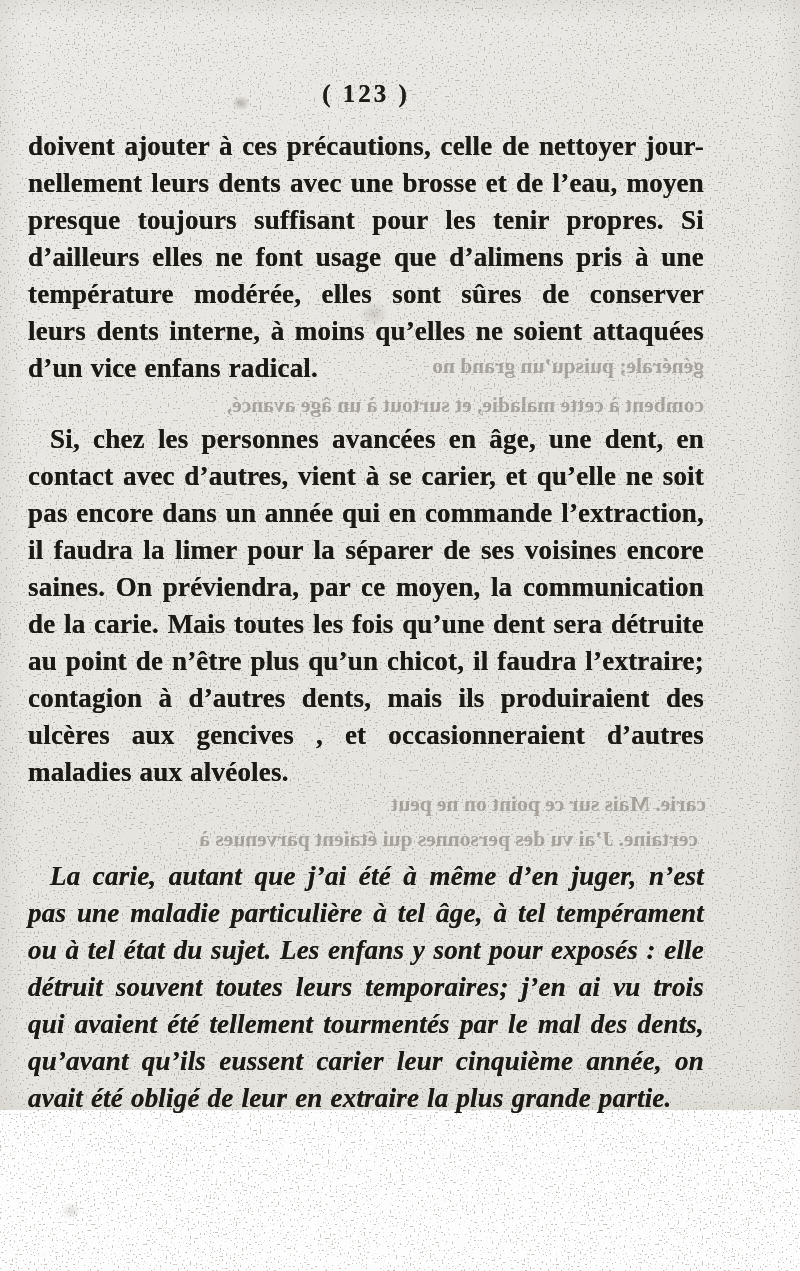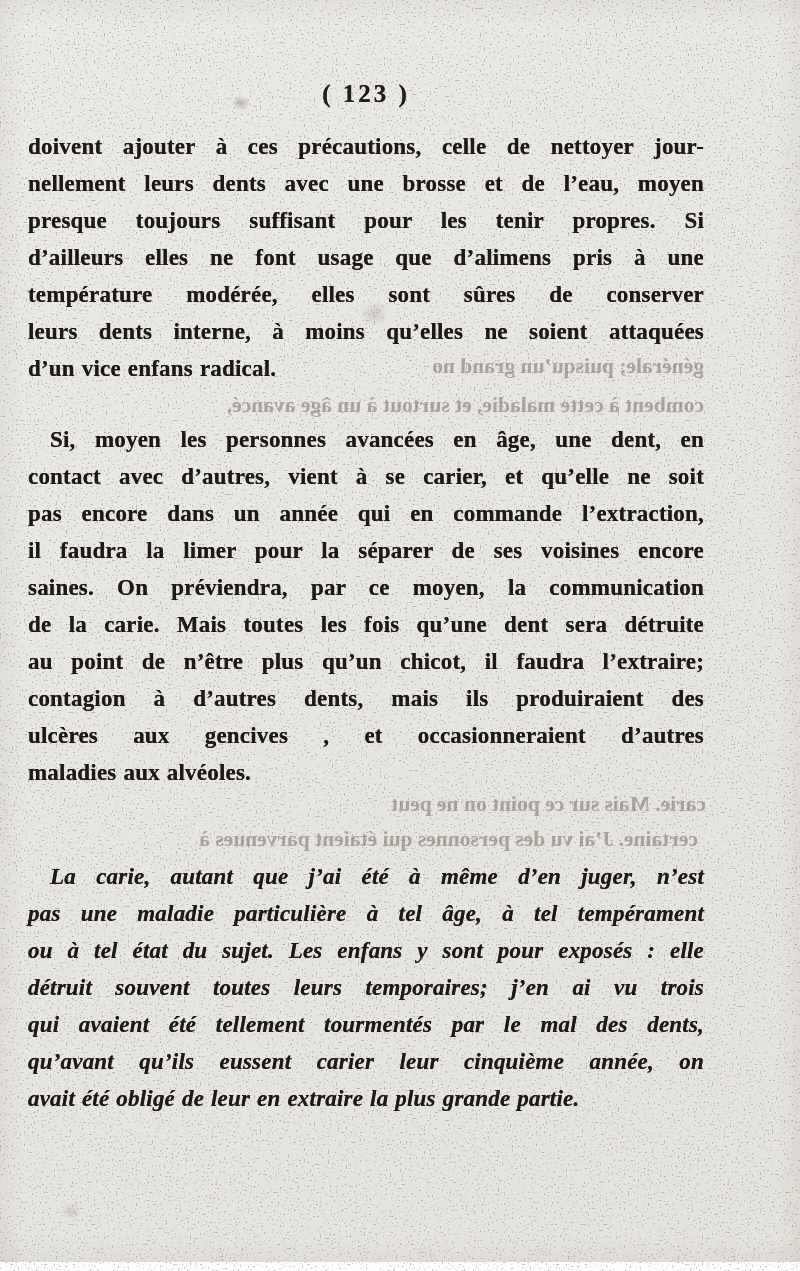--- a/index.html
+++ b/index.html
@@ -8,21 +8,21 @@
   }
   body {
     width: 800px;
     height: 1271px;
     overflow: hidden;
     font-family: "Liberation Serif", serif;
   }
   .page {
     position: relative;
     width: 800px;
-    height: 1262px;
+    height: 1110px;
     background: linear-gradient(145deg, #edebe7 0%, #e9e7e2 45%, #e5e3dd 100%);
     color: #1d1a15;
   }
   .noise-svg {
     position: absolute;
     left: 0; top: 0;
     width: 800px; height: 1271px;
     pointer-events: none;
   }
   .page-number {
@@ -34,21 +34,21 @@
     font-size: 25px;
     font-weight: bold;
     letter-spacing: 3px;
     color: #211d17;
     text-shadow: 0 0 0.6px rgba(25,22,16,0.85);
   }
   .paragraph {
     position: absolute;
     left: 28px;
     width: 676px;
-    font-size: 23px;
+    font-size: 27px;
     font-weight: bold;
     line-height: 37px;
     letter-spacing: 0.2px;
     word-spacing: 1px;
     color: #1d1a15;
     text-shadow: 0 0 0.6px rgba(25,22,16,0.8);
   }
   .para-0 { top: 128px; }
   .para-1 { top: 421px; }
   .para-2 { top: 858px; font-style: italic; }
@@ -144,21 +144,21 @@
       <div class="line">d’ailleurs elles ne font usage que d’alimens pris à une</div>
       <div class="line">température modérée, elles sont sûres de conserver</div>
       <div class="line">leurs dents interne, à moins qu’elles ne soient attaquées</div>
       <div class="line last">d’un vice enfans radical.</div>
     </div>
 
   <div class="bleed bleed-0">générale; puisqu’un grand no</div>
   <div class="bleed bleed-1">combent à cette maladie, et surtout à un âge avancé,</div>
 
   <div class="paragraph para-1 indent">
-      <div class="line">Si, moyen les personnes avancées en âge, une dent, en</div>
+      <div class="line">Si, chez les personnes avancées en âge, une dent, en</div>
       <div class="line">contact avec d’autres, vient à se carier, et qu’elle ne soit</div>
       <div class="line">pas encore dans un année qui en commande l’extraction,</div>
       <div class="line">il faudra la limer pour la séparer de ses voisines encore</div>
       <div class="line">saines. On préviendra, par ce moyen, la communication</div>
       <div class="line">de la carie. Mais toutes les fois qu’une dent sera détruite</div>
       <div class="line">au point de n’être plus qu’un chicot, il faudra l’extraire;</div>
       <div class="line">contagion à d’autres dents, mais ils produiraient des</div>
       <div class="line">ulcères aux gencives , et occasionneraient d’autres</div>
       <div class="line last">maladies aux alvéoles.</div>
     </div>

